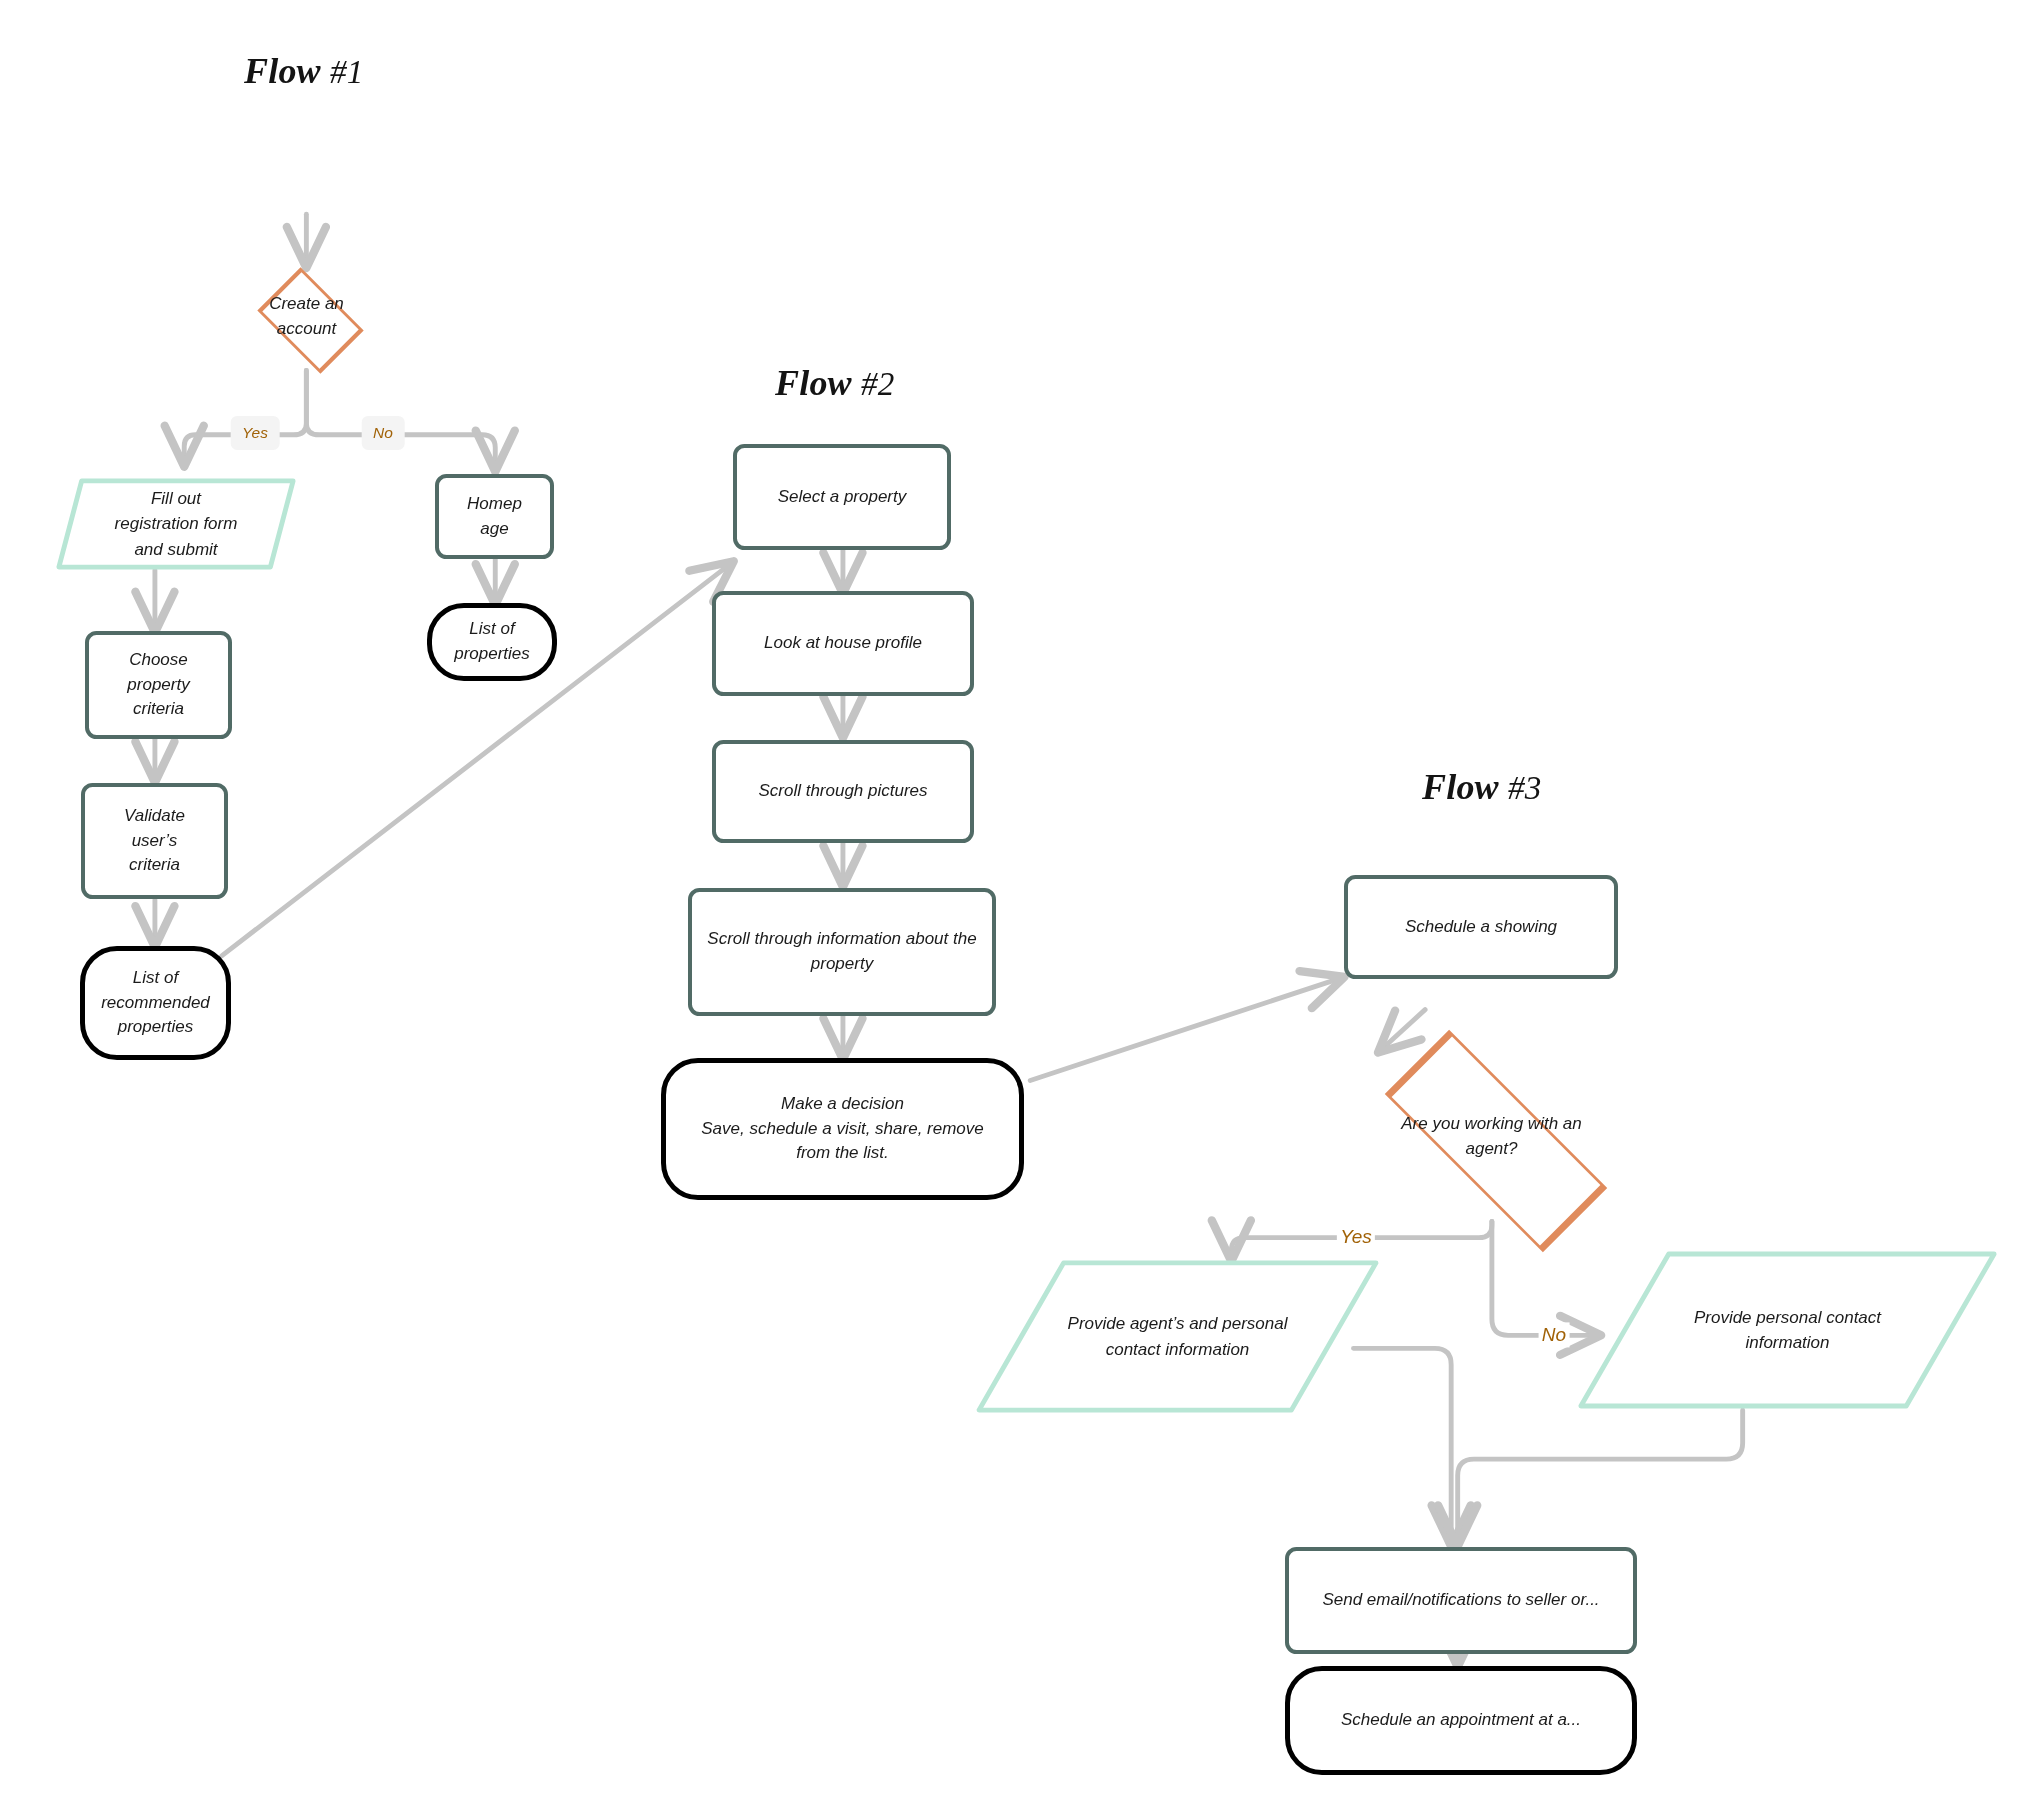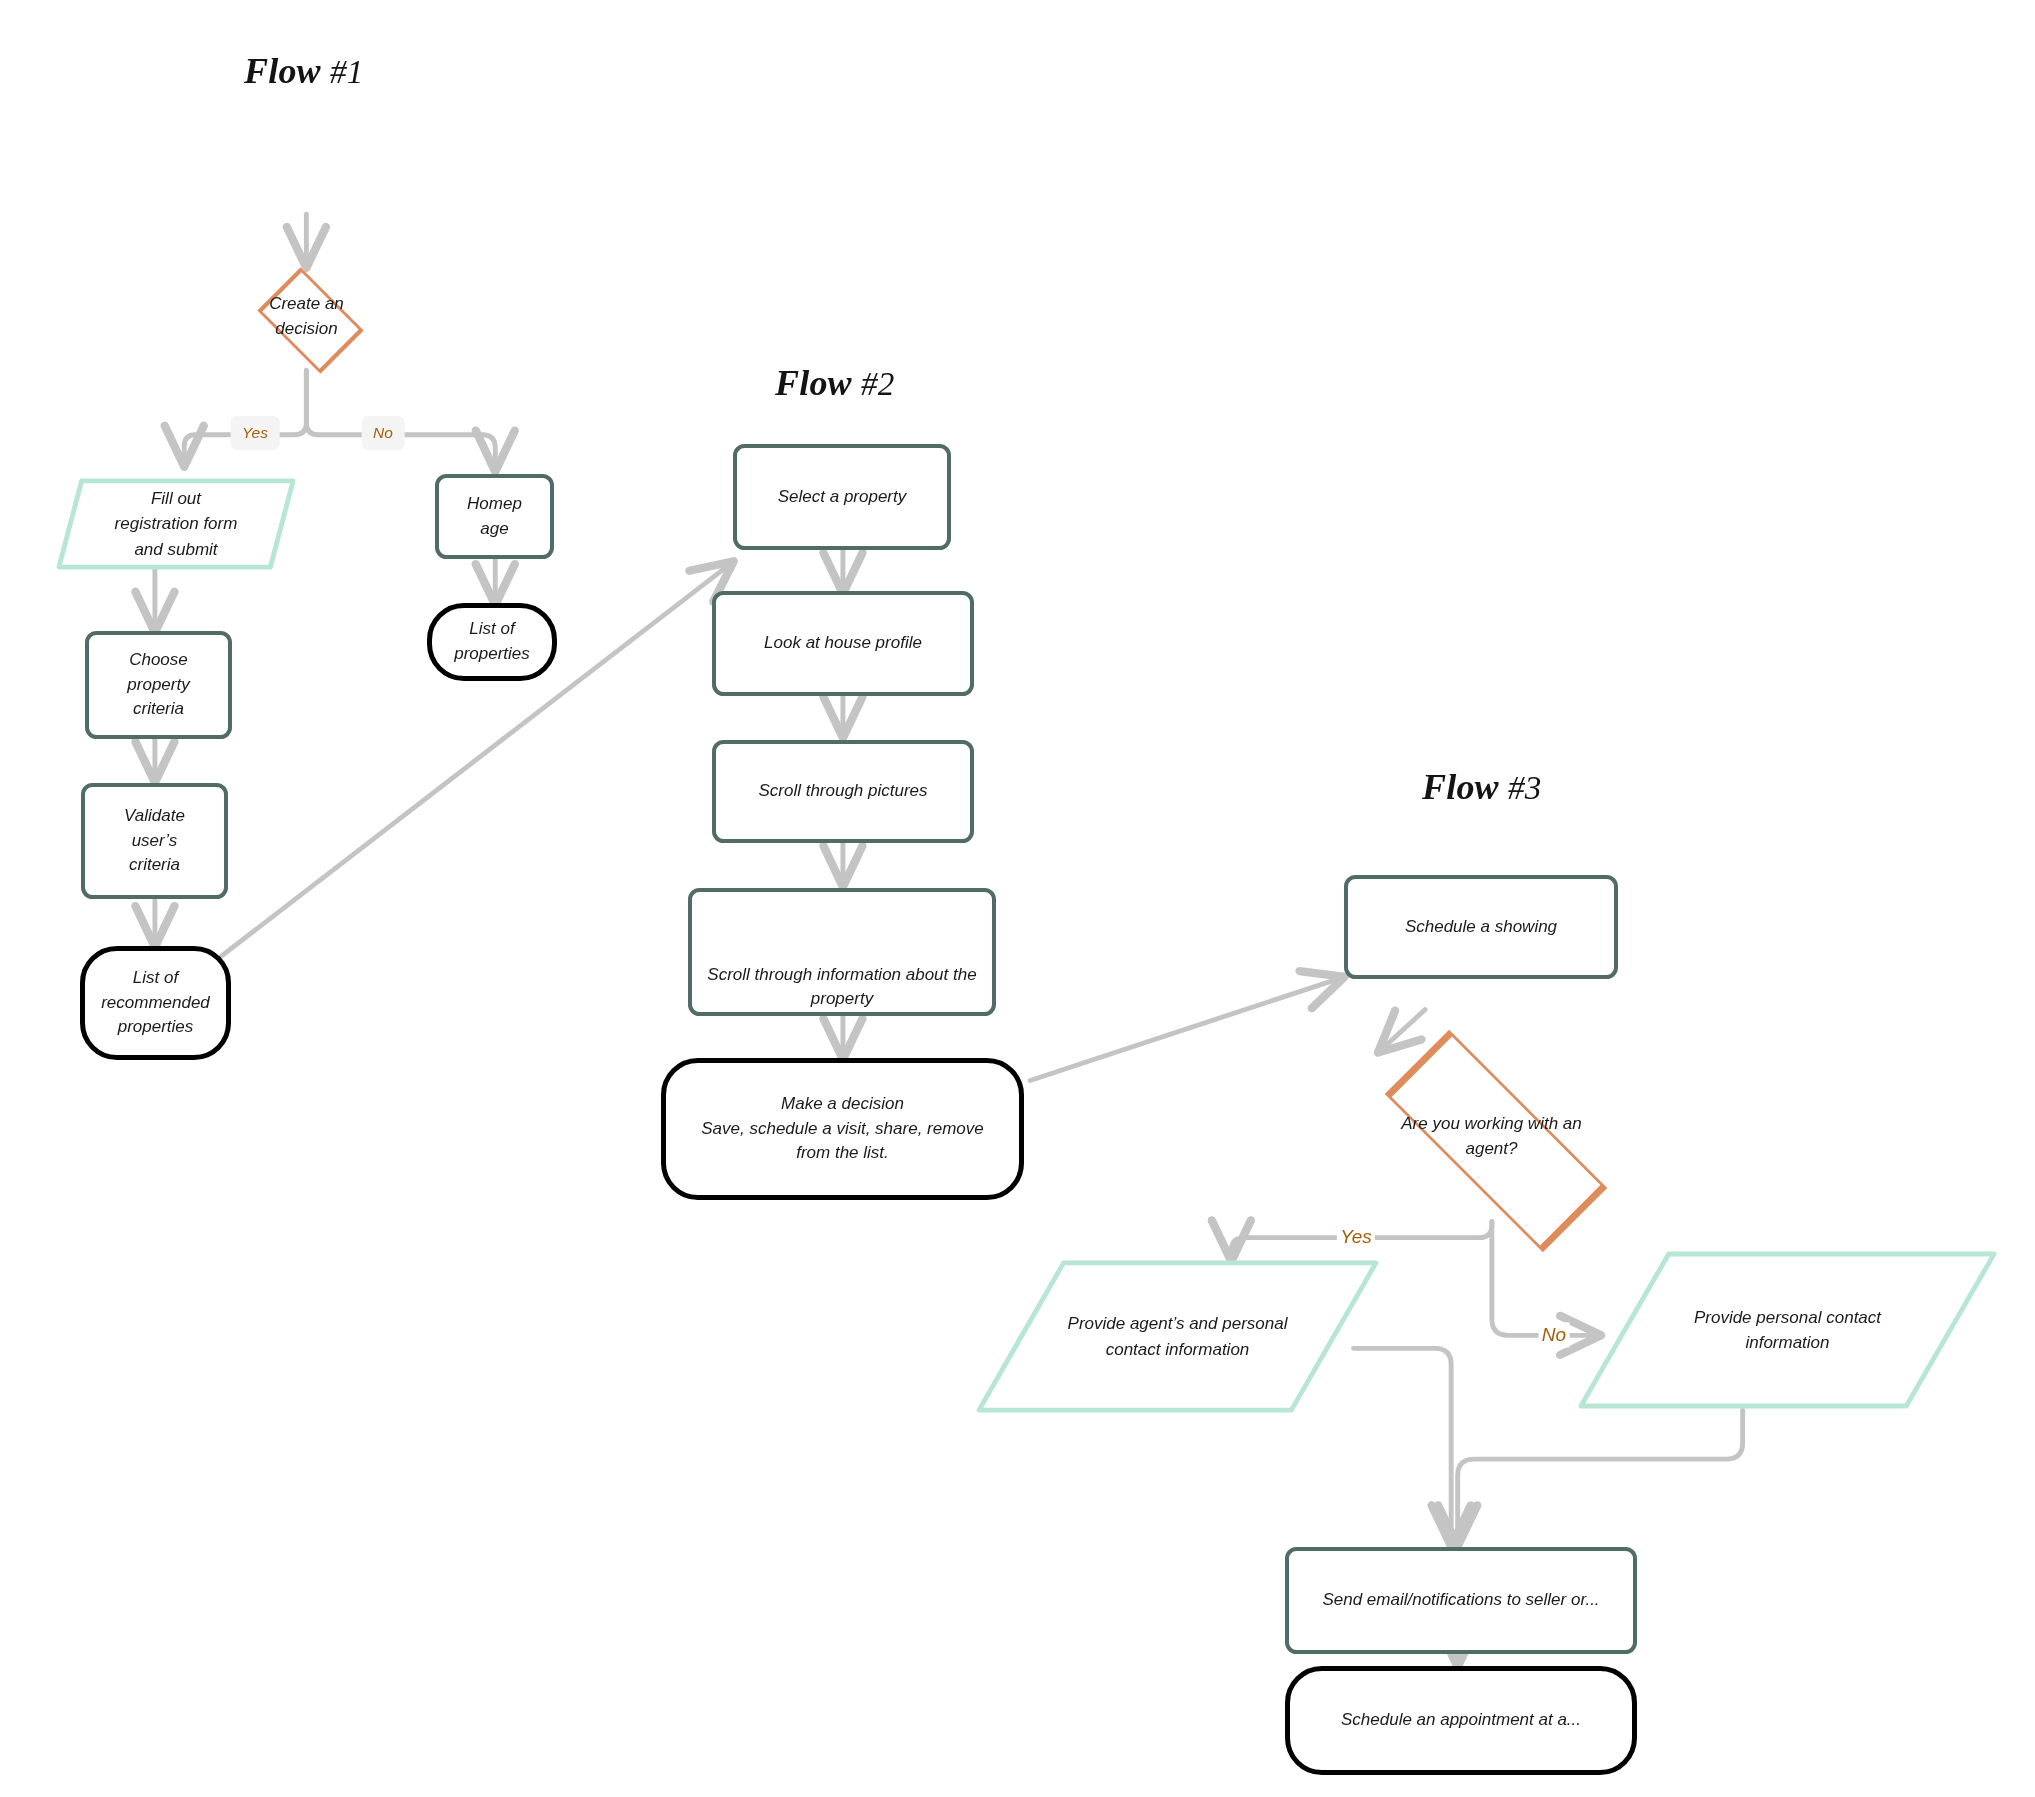--- a/index.html
+++ b/index.html
@@ -184,21 +184,21 @@
 
   <div class="flow-title" style="left:244px; top:50px; font-size:36px;">
     <span>Flow</span>
     <span class="num">#1</span>
   </div>
 
 
   <div class="n-diamond" style="left:225px; top:262px; width:163px; height:109px;">
     <span class="dia-shape" style="width:77px; height:77px; margin-left:-39px; margin-top:-39px; transform:rotate(45deg) scale(1.05,0.72);"></span>
     <span class="dia-label" style="font-size:17px;">Create an
-decision</span>
+account</span>
   </div>
 
   <div class="edge-label boxed" style="left:255px; top:433px; font-size:15.5px;">Yes</div>
   <div class="edge-label boxed" style="left:383px; top:433px; font-size:15.5px;">No</div>
 
   <div class="n-para" style="left:54px; top:476px; width:244px; height:96px;">
     <svg width="244" height="96" viewBox="0 0 300 118">
       <path d="M 34 6 L 294 6 L 266 112 L 6 112 Z" fill="#ffffff" stroke="#b8e6d5" stroke-width="6" stroke-linejoin="round"></path>
     </svg>
     <div class="para-label" style="font-size:17px;">Fill out
@@ -244,21 +244,21 @@
   </div>
 
   <div class="node n-process" style="left:733px; top:444px; width:218px; height:106px; font-size:17px;">
     <span class="txt" style="white-space:pre-line;">Select a property</span>
   </div>
 
   <div class="node n-process" style="left:712px; top:740px; width:262px; height:103px; font-size:17px;">
     <span class="txt" style="white-space:pre-line;">Scroll through pictures</span>
   </div>
 
-  <div class="node n-process" style="left:688px; top:888px; width:308px; height:128px; font-size:17px;align-items:flex-end;">
+  <div class="node n-process" style="left:688px; top:888px; width:308px; height:128px; font-size:17px;">
     <span class="txt" style="white-space:pre-line;">Scroll through information about the
 property</span>
   </div>
 
   <div class="node n-terminator" style="left:661px; top:1058px; width:363px; height:142px; font-size:17px;">
     <span class="txt" style="white-space:pre-line;">Make a decision
 Save, schedule a visit, share, remove
 from the list.</span>
   </div>
 

